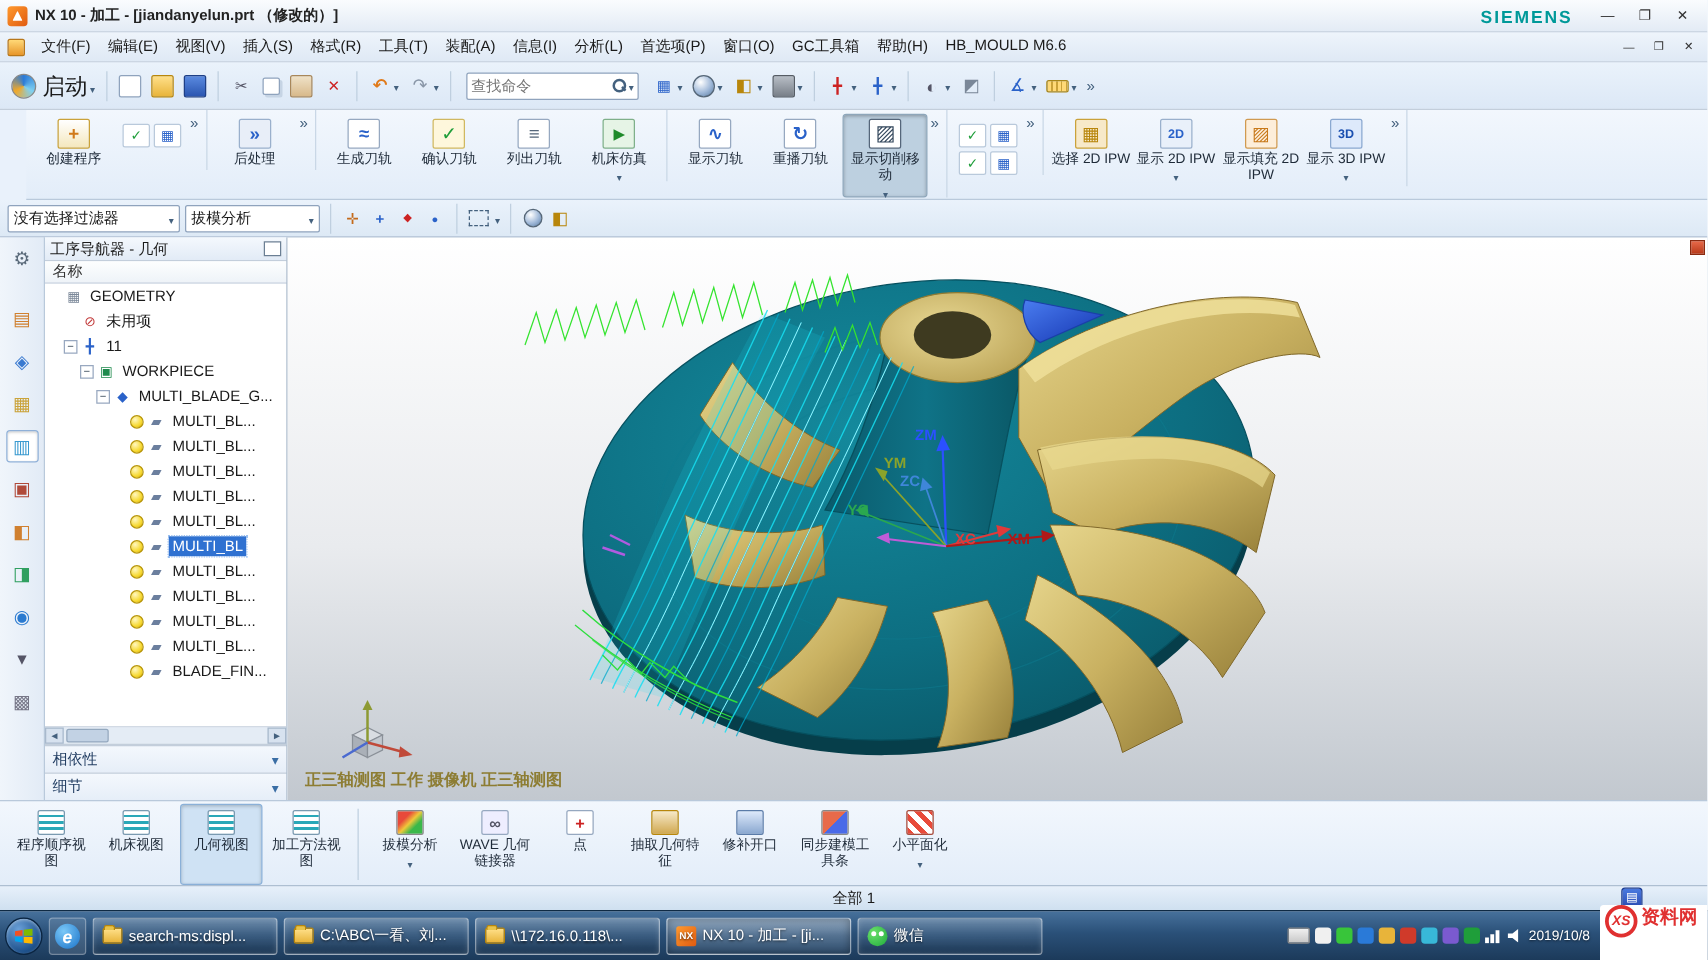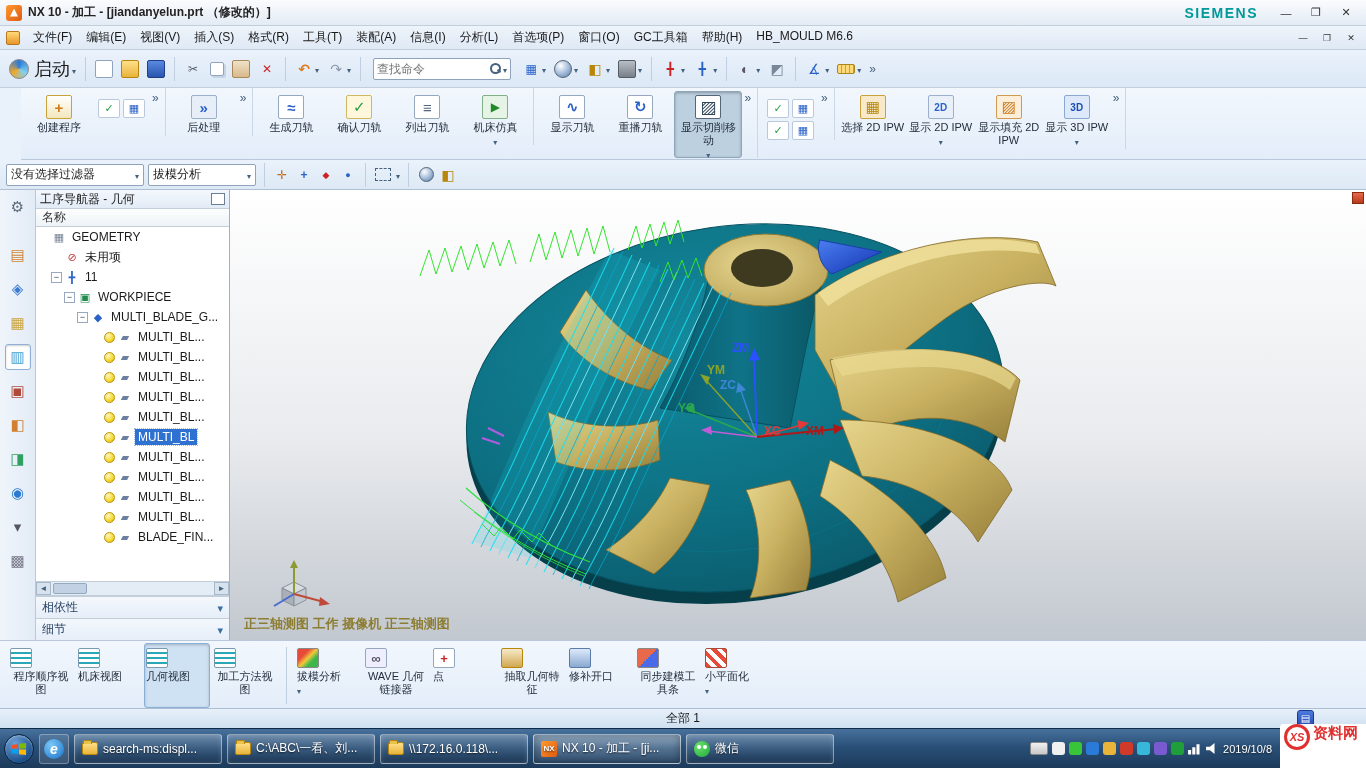--- a/index.html
+++ b/index.html
@@ -136,21 +136,21 @@
   .psec { height:22px; border-top:1px solid #c3cedb; background:linear-gradient(#f4f8fd,#e6eef8); display:flex; align-items:center; padding:0 6px; }
   .psec .t { flex:1; color:#1e3a5f; }
   .psec .chev::after { content:"▾"; color:#3a6ea5; font-size:11px; }
 
   
   .viewport { width:1136px; position:relative; flex:none; overflow:hidden; background:#dfe3e8;}
   .vp-corner { position:absolute; right:2px; top:2px; width:12px; height:12px; background:linear-gradient(#e86a4a,#b83a1a); border:1px solid #8a2a10; z-index:5;}
 
   
   .vtoolbar { height:68px; background:linear-gradient(#f2f7fd,#e3edf9); border-top:1px solid #b9c9db; display:flex; align-items:stretch; padding:2px 8px 0; gap:2px; flex:none;}
-  .vbtn { width:66px; display:flex; flex-direction:column; align-items:flex-start; padding:4px 1px 1px; border-radius:3px; border:1px solid transparent;}
+  .vbtn { width:66px; display:flex; flex-direction:column; align-items:center; padding:4px 1px 1px; border-radius:3px; border:1px solid transparent;}
   .vbtn.active { background:#cfe2f4; border-color:#8ab0d8; box-shadow:inset 0 1px 3px rgba(0,0,0,.22); }
   .vic { width:22px; height:20px; margin-bottom:2px; border-radius:2px; display:flex; align-items:center; justify-content:center; font-size:13px; font-weight:bold;}
   .vlabel { font-size:11px; line-height:13px; text-align:center; color:#1e2a38; max-width:66px;}
   .vdd { height:9px; } .vdd::after { content:"▾"; font-size:8px; color:#44617e; }
   .vsep { width:1px; background:#bfcfdf; margin:4px 6px; }
   .ic2-program-order,.ic2-machine-tool,.ic2-geometry-view,.ic2-method-view { background:repeating-linear-gradient(#ffffff 0 3px,#2aa8b8 3px 5px); border:1px solid #7a9ab0; }
   .ic2-draft-analysis { background:linear-gradient(135deg,#e84a3a 30%,#f0c83a 50%,#3ab84a 70%); border:1px solid #888; }
   .ic2-wave-linker { background:#eef; border:1px solid #96a8c0; color:#556;} .ic2-wave-linker::after{content:"∞";}
   .ic2-point { background:#fff; border:1px solid #96a8c0; color:#c22;} .ic2-point::after{content:"+";}
   .ic2-extract { background:linear-gradient(#f7e9c9,#d0a850); border:1px solid #b8860b; }

